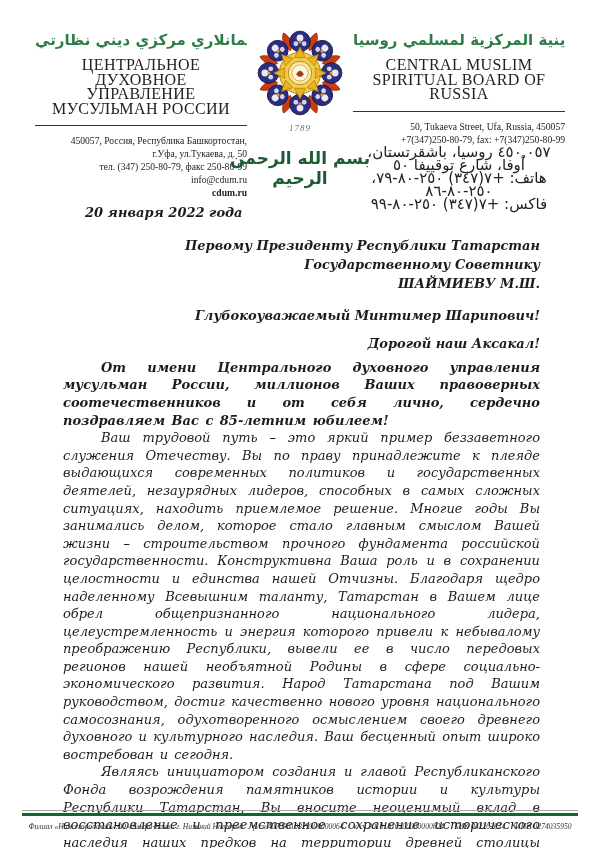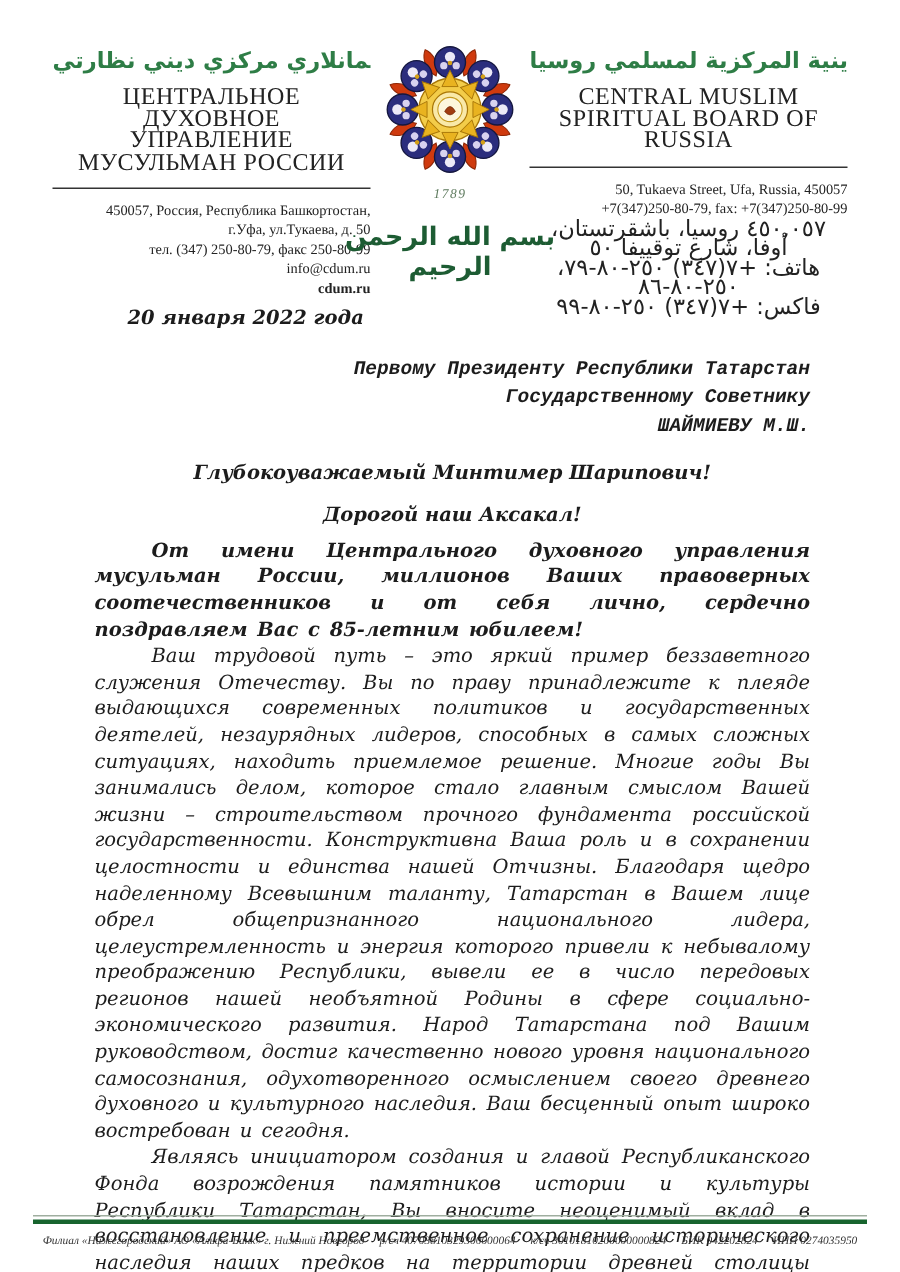--- a/index.html
+++ b/index.html
@@ -48,23 +48,23 @@
     direction:rtl;
   }
   
   .letter{
     position:absolute;left:63px;top:204px;width:477px;
     font-family:"DejaVu Serif", serif;
     font-style:italic;
     font-size:13px;line-height:17.6px;
   }
   .date-line{margin:0 0 14px 22px;font-weight:bold;}
-  .addressee{text-align:right;font-weight:bold;line-height:19px;margin-bottom:14px;font-family:Liberation Mono, monospace;}
+  .addressee{text-align:right;font-weight:bold;line-height:19px;margin-bottom:14px;}
   .addressee div{white-space:nowrap;}
-  .salutation{text-align:center;font-weight:bold;margin:10px 0 0 0;}
+  .salutation{text-align:right;font-weight:bold;margin:10px 0 0 0;}
   .salutation-2{margin-top:11px;margin-bottom:6px;}
   .para{
     margin:0;text-align:justify;text-indent:38px;
     word-spacing:2px;
   }
   .para.bold{font-weight:bold;}
   
   .footer-rules{position:absolute;left:22px;right:22px;top:810px;}
   .rule-thin{border:none;border-top:1px solid #9fae9f;margin:0 0 2px 0;}
   .rule-thick{border:none;border-top:3px solid #17642e;margin:0;}

